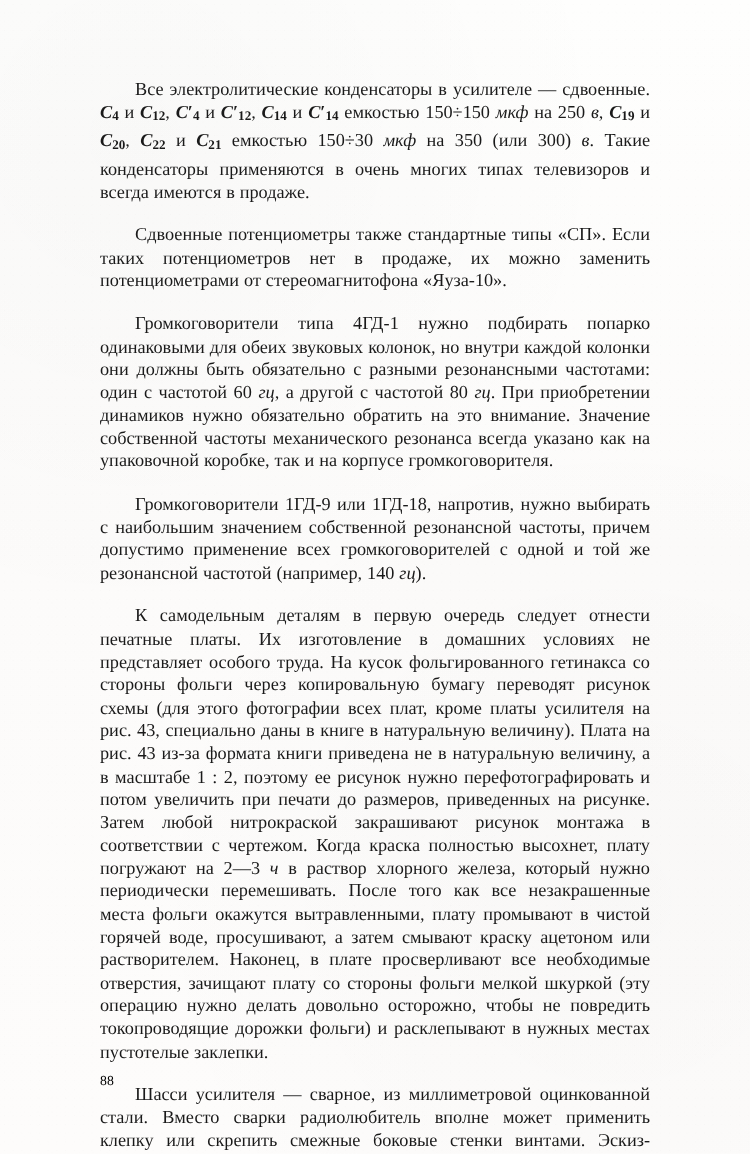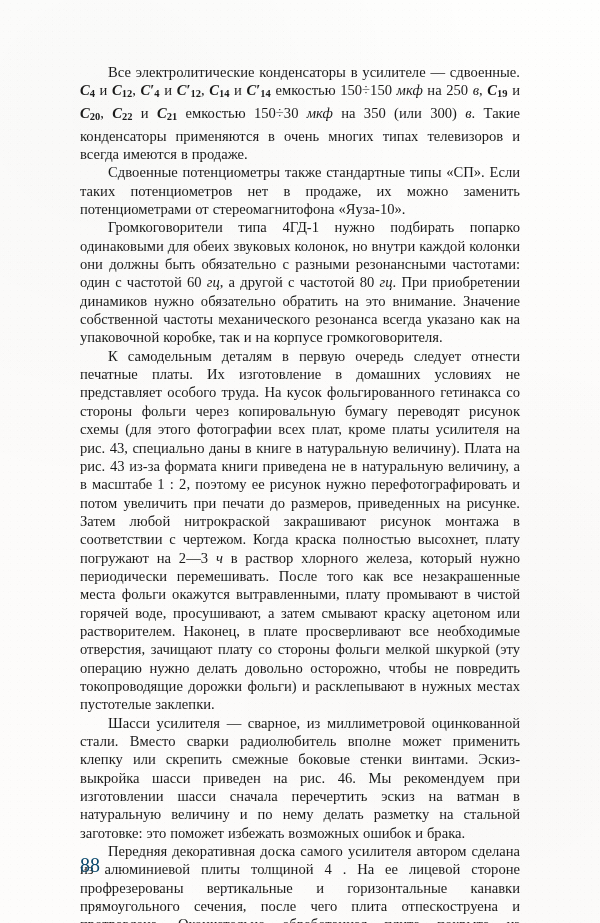--- a/index.html
+++ b/index.html
@@ -49,21 +49,21 @@
     text-align: justify;
     text-justify: inter-word;
     font-size: 14.6px;
     line-height: 18.35px;
     text-indent: 28px;
     hyphens: manual;
     word-spacing: 0.02em;
   }
 
   .para + .para {
-    margin-top: 0;
+    margin-top: 16px;
   }
 
   
   i.u {
     font-style: italic;
   }
 
   
   .desig {
     font-style: italic;
@@ -77,23 +77,23 @@
     letter-spacing: 0;
   }
   .desig .prime {
     font-style: normal;
   }
 
   .page-number {
     position: absolute;
     left: 80px;
     top: 856px;
-    font-size: 20px;
+    font-size: 11px;
     line-height: 18px;
-    color: #0c4a6e;
+    color: #000000;
   }
 
   
   .scan-noise {
     position: absolute;
     left: 0; top: 0;
     width: 600px; height: 923px;
     opacity: 0.35;
     pointer-events: none;
     z-index: 2;
@@ -108,20 +108,21 @@
 <body>
 
 <div class="paper-texture"></div>
 
 <div class="page">
 
   <div class="text-block" id="text-block">
       <p class="para">Все электролитические конденсаторы в усилителе — сдвоенные. <span class="desig">C<sub>4</sub></span> и <span class="desig">C<sub>12</sub></span>, <span class="desig">C<span class="prime">′</span><sub>4</sub></span> и <span class="desig">C<span class="prime">′</span><sub>12</sub></span>, <span class="desig">C<sub>14</sub></span> и <span class="desig">C<span class="prime">′</span><sub>14</sub></span> емкостью 150÷150 <i class="u">мкф</i> на 250 <i class="u">в</i>, <span class="desig">C<sub>19</sub></span> и <span class="desig">C<sub>20</sub></span>, <span class="desig">C<sub>22</sub></span> и <span class="desig">C<sub>21</sub></span> емкостью 150÷30 <i class="u">мкф</i> на 350 (или 300) <i class="u">в</i>. Такие конденсаторы применяются в очень многих типах телевизоров и всегда имеются в продаже.</p>
       <p class="para">Сдвоенные потенциометры также стандартные типы «СП». Если таких потенциометров нет в продаже, их можно заменить потенциометрами от стереомагнитофона «Яуза-10».</p>
       <p class="para">Громкоговорители типа 4ГД-1 нужно подбирать попарко одинаковыми для обеих звуковых колонок, но внутри каждой колонки они должны быть обязательно с разными резонансными частотами: один с частотой 60 <i class="u">гц</i>, а другой с частотой 80 <i class="u">гц</i>. При приобретении динамиков нужно обязательно обратить на это внимание. Значение собственной частоты механического резонанса всегда указано как на упаковочной коробке, так и на корпусе громкоговорителя.</p>
+      <p class="para">Громкоговорители 1ГД-9 или 1ГД-18, напротив, нужно выбирать с наибольшим значением собственной резонансной частоты, причем допустимо применение всех громкоговорителей с одной и той же резонансной частотой (например, 140 <i class="u">гц</i>).</p>
       <p class="para">К самодельным деталям в первую очередь следует отнести печатные платы. Их изготовление в домашних условиях не представляет особого труда. На кусок фольгированного гетинакса со стороны фольги через копировальную бумагу переводят рисунок схемы (для этого фотографии всех плат, кроме платы усилителя на рис. 43, специально даны в книге в натуральную величину). Плата на рис. 43 из-за формата книги приведена не в натуральную величину, а в масштабе 1 : 2, поэтому ее рисунок нужно перефотографировать и потом увеличить при печати до размеров, приведенных на рисунке. Затем любой нитрокраской закрашивают рисунок монтажа в соответствии с чертежом. Когда краска полностью высохнет, плату погружают на 2—3 <i class="u">ч</i> в раствор хлорного железа, который нужно периодически перемешивать. После того как все незакрашенные места фольги окажутся вытравленными, плату промывают в чистой горячей воде, просушивают, а затем смывают краску ацетоном или растворителем. Наконец, в плате просверливают все необходимые отверстия, зачищают плату со стороны фольги мелкой шкуркой (эту операцию нужно делать довольно осторожно, чтобы не повредить токопроводящие дорожки фольги) и расклепывают в нужных местах пустотелые заклепки.</p>
       <p class="para">Шасси усилителя — сварное, из миллиметровой оцинкованной стали. Вместо сварки радиолюбитель вполне может применить клепку или скрепить смежные боковые стенки винтами. Эскиз-выкройка шасси приведен на рис. 46. Мы рекомендуем при изготовлении шасси сначала перечертить эскиз на ватман в натуральную величину и по нему делать разметку на стальной заготовке: это поможет избежать возможных ошибок и брака.</p>
       <p class="para">Передняя декоративная доска самого усилителя автором сделана из алюминиевой плиты толщиной 4 . На ее лицевой стороне профрезерованы вертикальные и горизонтальные канавки прямоугольного сечения, после чего плита отпескоструена и протравлена. Окончательно обработанная плита покрыта из пульверизатора защитной пленкой цапон-лака. Пескоструйной обработке плита может быть подвергнута не только в специальной камере, но и на любой ремонтной или строительной площадке в городе, где производят пескоструйную чистку гранитных стен и фундаментов домов. Можно, разуме-</p>
     </div>
 
   <div class="page-number">88</div>
 
 </div>
 
 <div class="scan-noise"></div>

